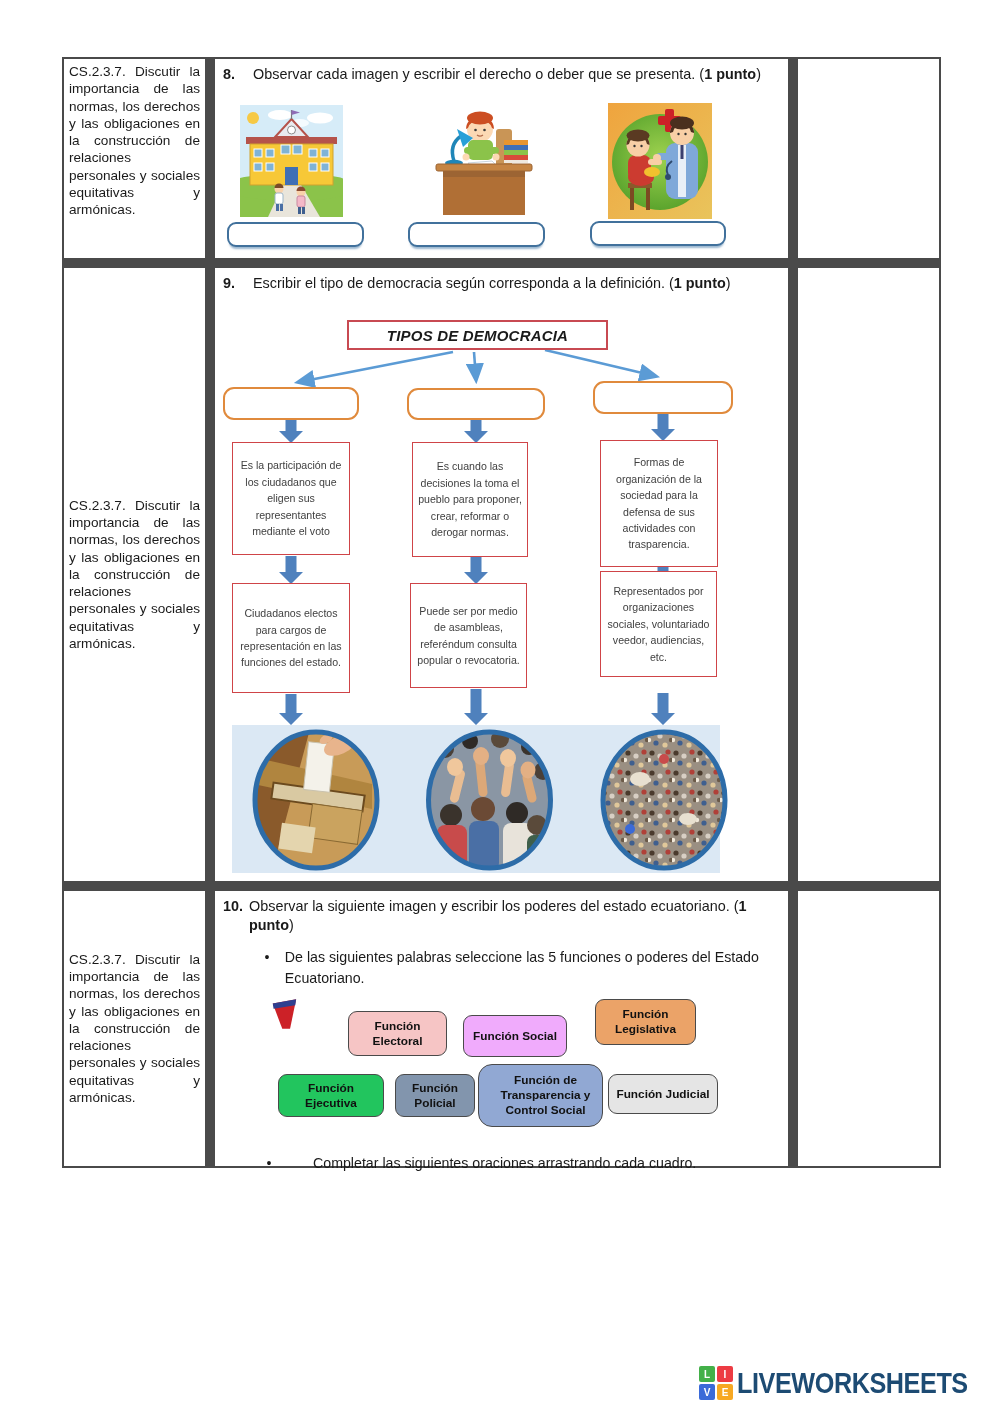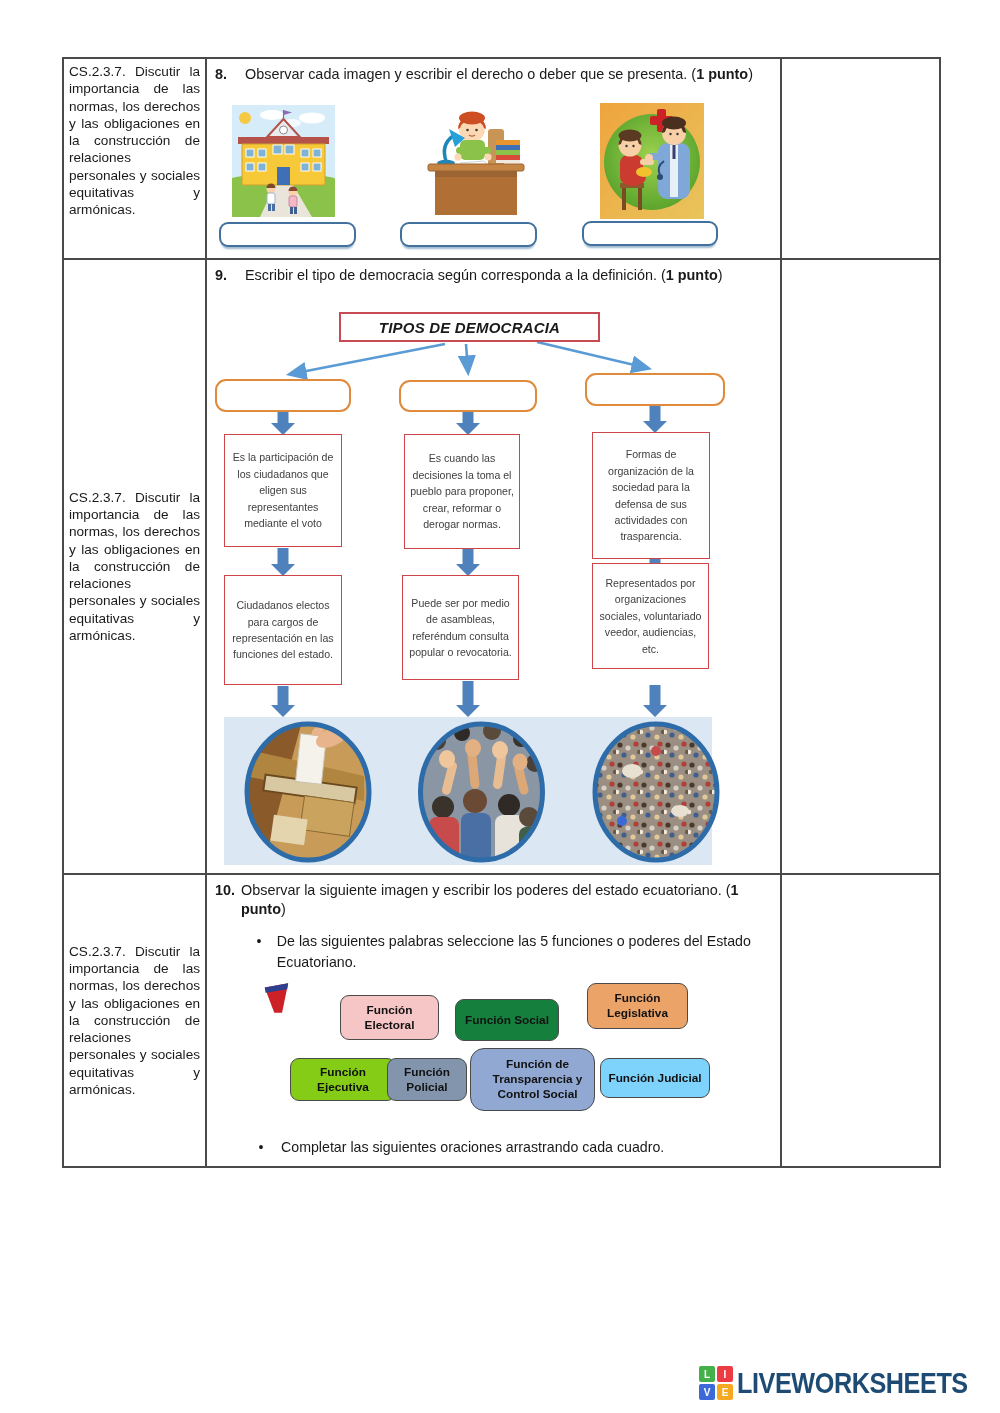--- a/index.html
+++ b/index.html
@@ -2,21 +2,21 @@
 <html><head>
 <meta charset="utf-8">
 <style>
   html,body{margin:0;padding:0;background:#fff;}
   .page{position:relative;width:1000px;height:1413px;background:#ffffff;
         font-family:"Liberation Sans",sans-serif;color:#1a1a1a;overflow:hidden;}
 
   
   .wtable{position:absolute;left:62px;top:57px;width:879px;height:1111px;
           display:grid;grid-template-columns:141px 573px 1fr;
-          grid-template-rows:199px 613px 1fr;gap:2px;background:#4a4a4a;
+          grid-template-rows:199px 613px 1fr;gap:10px;background:#4a4a4a;
           border:2px solid #4a4a4a;box-sizing:border-box;}
   .cell{background:#ffffff;position:relative;box-sizing:border-box;}
   .crit{padding:4px 5px;font-size:13.6px;line-height:1.27;text-align:justify;}
   .crit.vcenter{display:flex;align-items:center;}
   .qline{display:flex;padding:6px 8px 0 8px;font-size:14.4px;line-height:1.3;}
   .qnum{font-weight:bold;min-width:30px;}
   .qnum.w10{min-width:26px;}
   b.pt{font-weight:bold;text-align:center;}
 
   
@@ -38,26 +38,26 @@
   .dg-svg{position:absolute;left:0;top:0;pointer-events:none;}
   .photo{position:absolute;}
 
   
   .bullet-line{position:absolute;display:flex;font-size:14.2px;line-height:1.45;}
   .bullet-dot{width:28px;text-align:center;}
   .opt{position:absolute;border:1.5px solid #4a4a4a;border-radius:9px;box-sizing:border-box;
        display:flex;align-items:center;justify-content:center;text-align:center;
        font-weight:bold;font-size:11.8px;line-height:1.25;padding:2px 4px;color:#111;}
   .opt-electoral{background:#f6c5c5;}
-  .opt-social{background:#15803d;}
+  .opt-social{background:#f0abfc;}
   .opt-legislativa{background:#eba368;}
-  .opt-ejecutiva{background:#84cc16;margin-left:20px;}
+  .opt-ejecutiva{background:#22c55e;}
   .opt-policial{background:#8295ad;}
   .opt-transparencia{background:#91a8d3;border-radius:14px;}
-  .opt-judicial{background:#7dd3fc;}
+  .opt-judicial{background:#e5e5e5;}
 
   
   .logo{position:absolute;left:699px;top:1366px;display:flex;align-items:center;}
   .logo-squares{display:grid;grid-template-columns:16px 16px;grid-template-rows:16px 16px;gap:2px;margin-right:4px;}
   .lsq{display:flex;align-items:center;justify-content:center;color:#fff;font-weight:bold;
        font-size:10px;border-radius:2px;}
   .lsq-0{background:#43b049;} .lsq-1{background:#ed3b43;}
   .lsq-2{background:#3b6ad8;} .lsq-3{background:#f7a823;}
   .logo-text{font-weight:bold;font-size:30px;color:#1d4b73;letter-spacing:-.5px;
              transform:scaleX(.84);transform-origin:left center;white-space:nowrap;}
@@ -342,21 +342,21 @@
       <div class="opt opt-electoral" style="left:133px;top:120px;width:99px;height:45px;">Función Electoral</div>
       <div class="opt opt-social" style="left:248px;top:124px;width:104px;height:42px;">Función Social</div>
       <div class="opt opt-legislativa" style="left:380px;top:108px;width:101px;height:46px;">Función Legislativa</div>
       <div class="opt opt-ejecutiva" style="left:63px;top:183px;width:106px;height:43px;">Función Ejecutiva</div>
       <div class="opt opt-policial" style="left:180px;top:183px;width:80px;height:43px;">Función Policial</div>
       <div class="opt opt-transparencia" style="left:263px;top:173px;width:125px;height:63px;padding-left:14px;">Función de Transparencia y Control Social</div>
       <div class="opt opt-judicial" style="left:393px;top:183px;width:110px;height:40px;">Función Judicial</div>
 
       <div class="bullet-line" style="left:40px;top:262px;width:505px;">
         <span class="bullet-dot">•</span>
-        <span style="padding-left:6px;">Completar las siguientes oraciones arrastrando cada cuadro.</span>
+        <span style="padding-left:6px;margin-left:24px;">Completar las siguientes oraciones arrastrando cada cuadro.</span>
       </div>
     </div>
 
     <div class="cell"></div>
   </div>
 
   <div class="logo">
     <div class="logo-squares">
       <span class="lsq lsq-0">L</span>
       <span class="lsq lsq-1">I</span>

